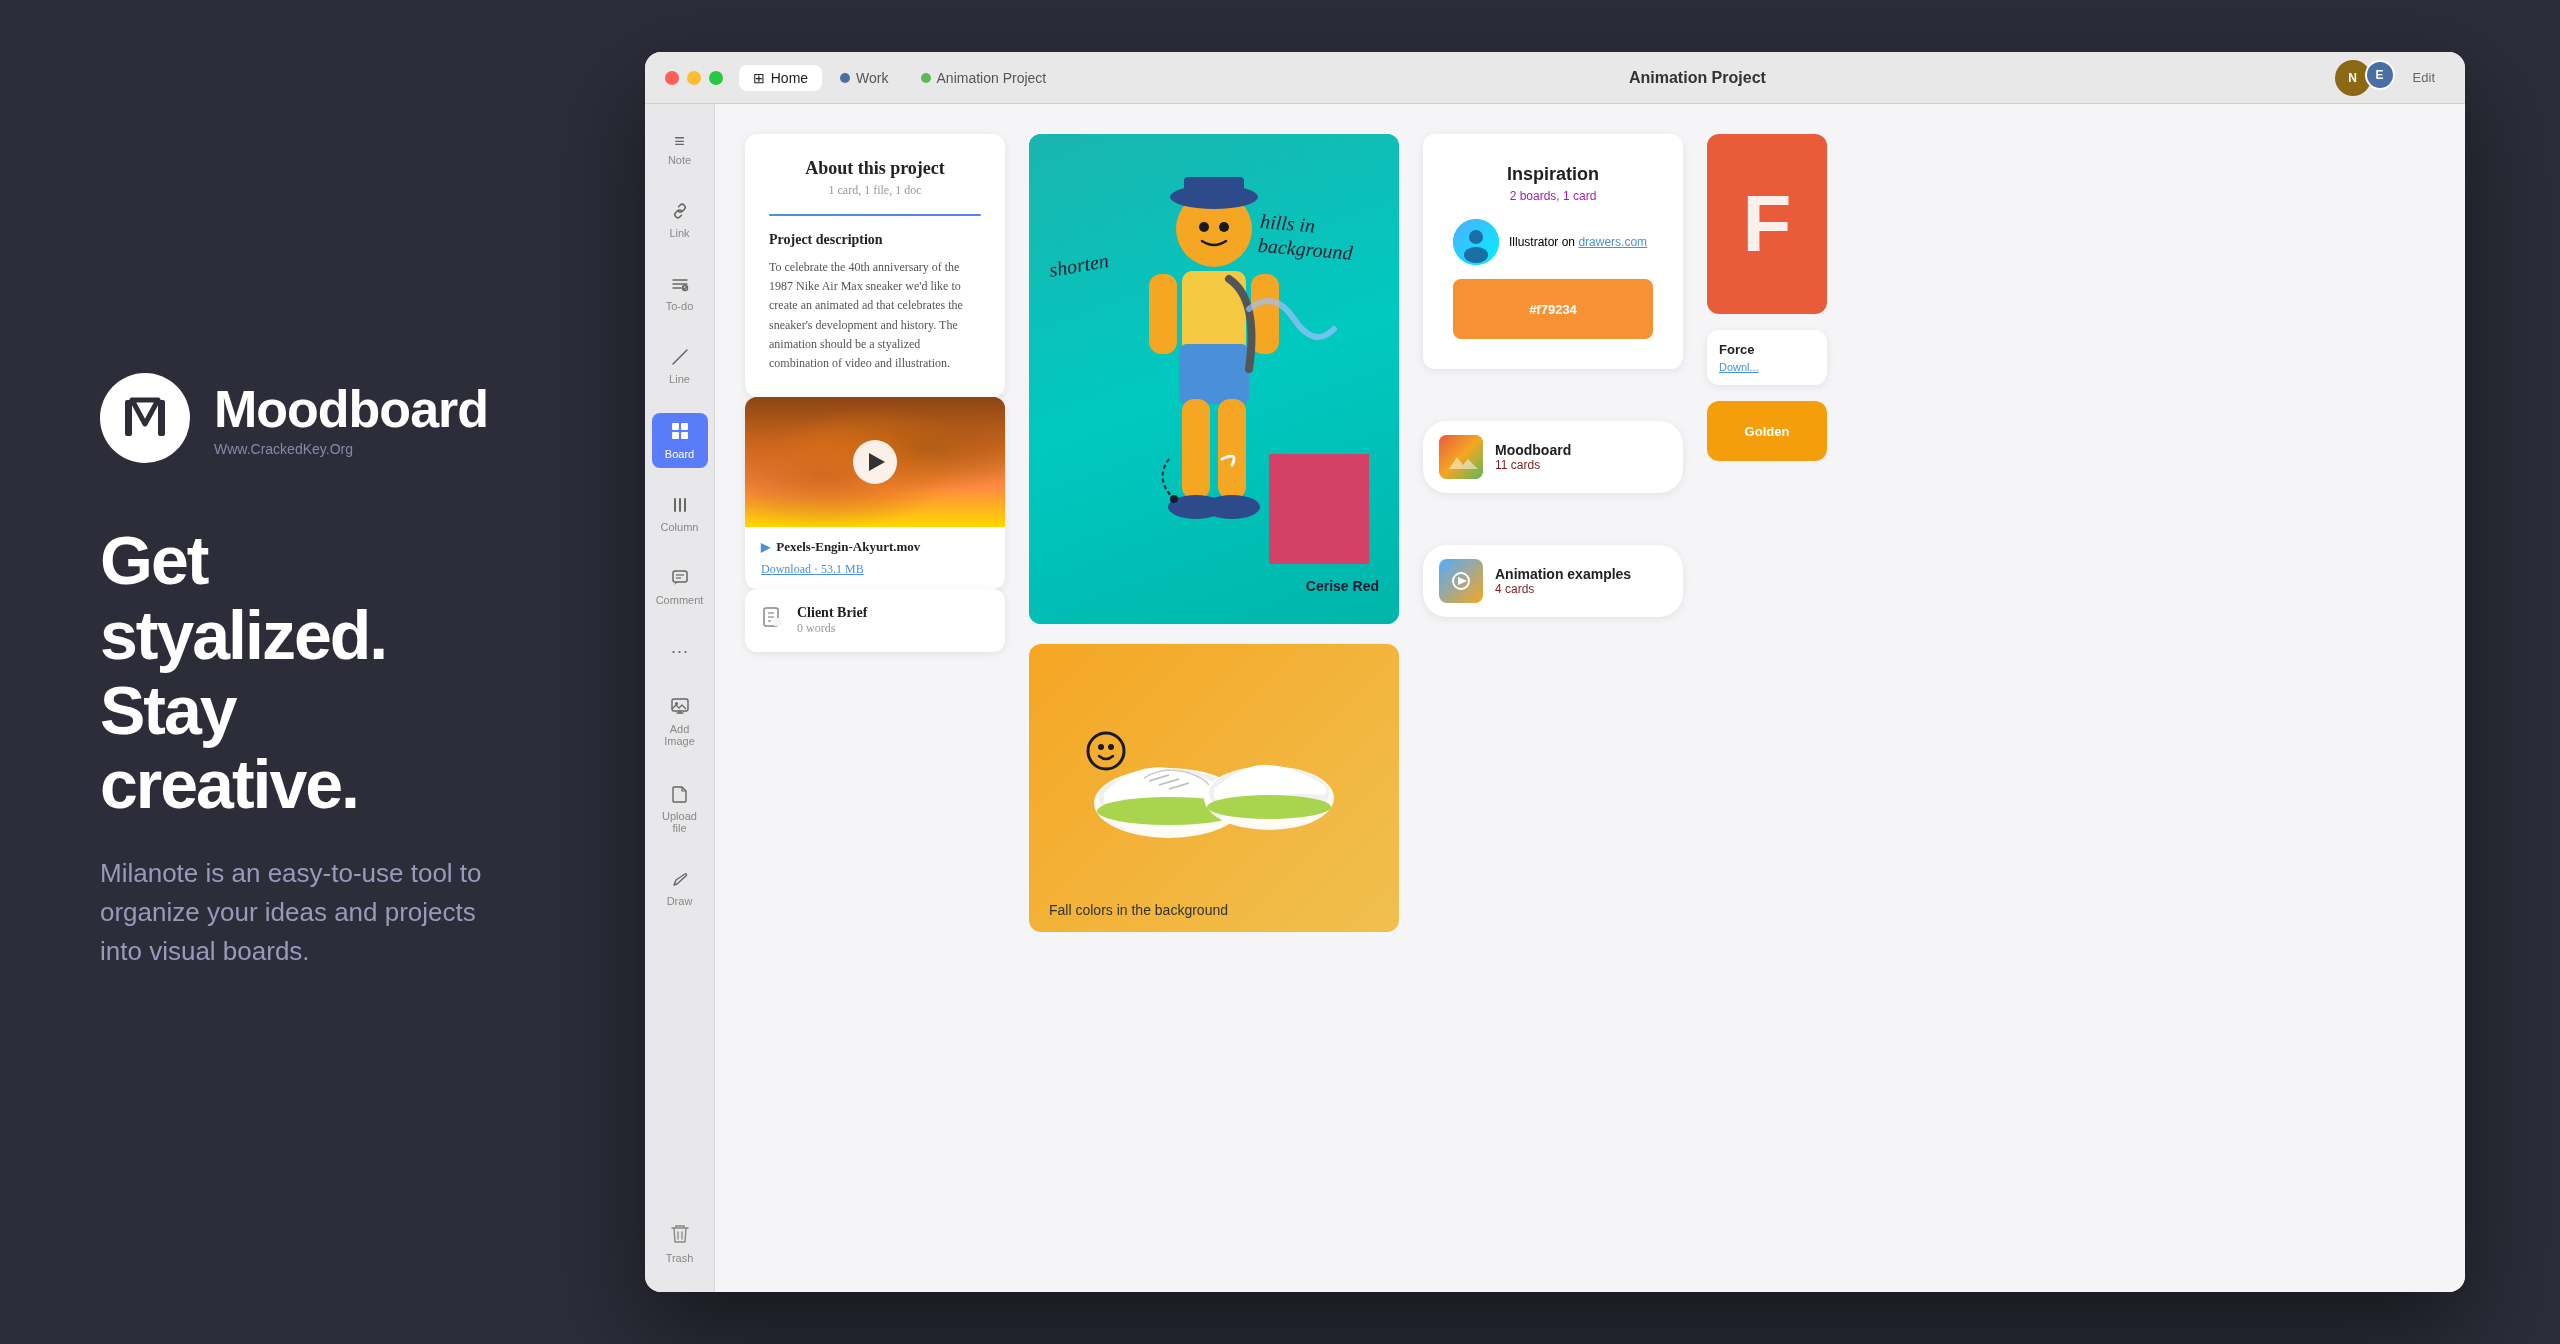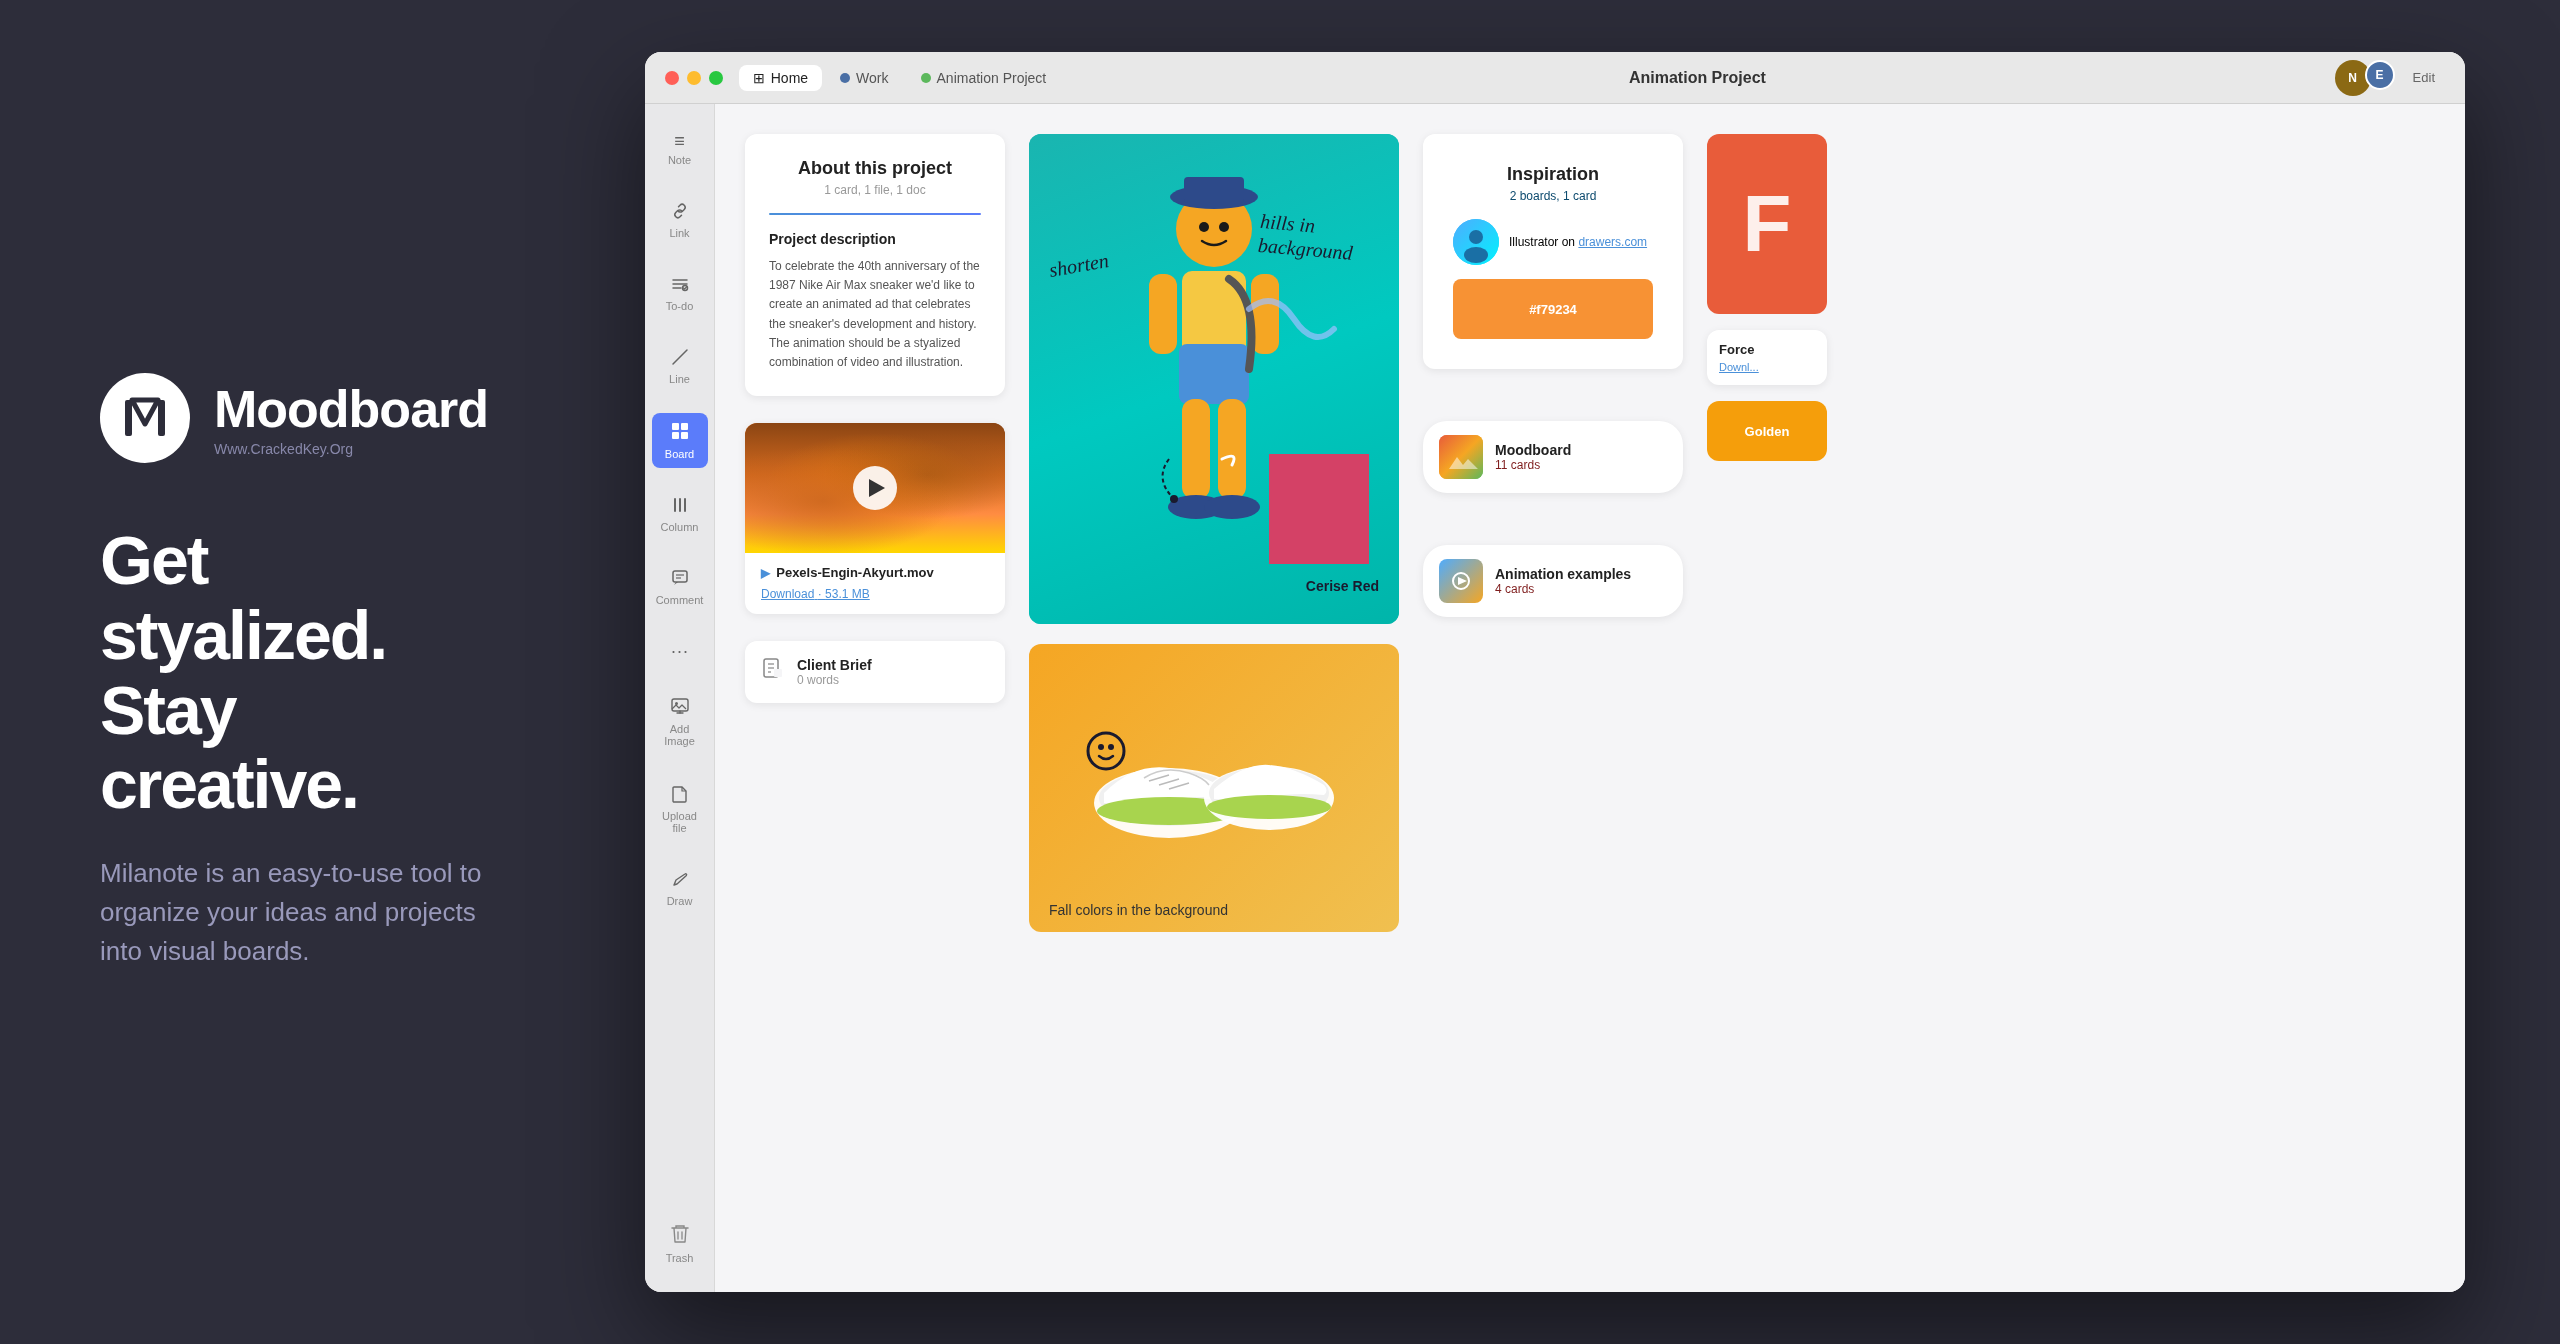--- a/index.html
+++ b/index.html
@@ -271,21 +271,22 @@
       gap: 24px;
     }
 
     
     .board-column {
       min-width: 240px;
       max-width: 260px;
       flex-shrink: 0;
       display: flex;
       flex-direction: column;
-      gap: 27px;
+      gap: 0;
+      font-family: Liberation Serif, serif;
     }
 
     
     .about-card {
       background: white;
       border-radius: 12px;
       padding: 24px;
       box-shadow: 0 2px 8px rgba(0,0,0,0.08);
     }
 
@@ -537,21 +538,21 @@
     .inspiration-title {
       font-size: 18px;
       font-weight: 700;
       color: #222;
       text-align: center;
       margin-bottom: 4px;
     }
 
     .inspiration-meta {
       font-size: 12px;
-      color: #0c4a6e;
+      color: #a21caf;
       text-align: center;
       margin-bottom: 16px;
     }
 
     .illustrator-row {
       display: flex;
       align-items: center;
       gap: 10px;
       margin-bottom: 14px;
     }

